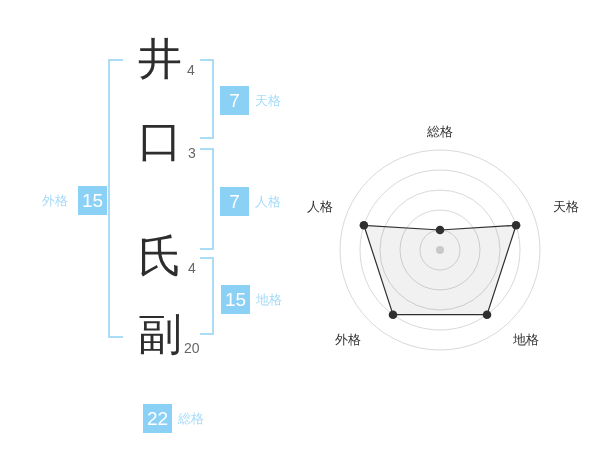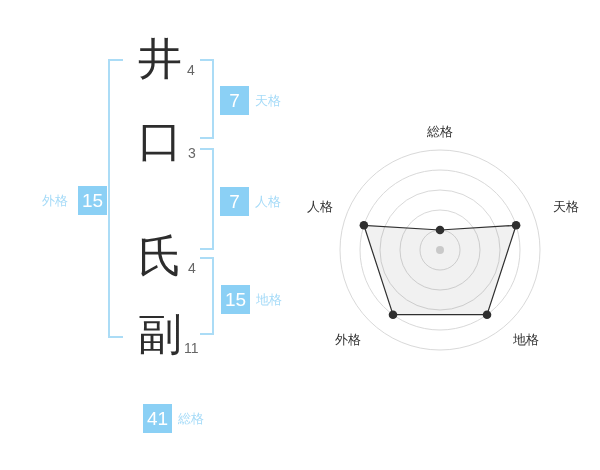--- a/index.html
+++ b/index.html
@@ -48,35 +48,35 @@
   <div class="bracket bright br2"></div>
   <div class="bracket bright br3"></div>
 
   <div class="kanji k0">井</div>
   <div class="strokes s0">4</div>
   <div class="kanji k1">口</div>
   <div class="strokes s1">3</div>
   <div class="kanji k2">氏</div>
   <div class="strokes s2">4</div>
   <div class="kanji k3">副</div>
-  <div class="strokes s3">11</div>
+  <div class="strokes s3">20</div>
 
   <div class="gbox box-ten">7</div>
   <div class="glabel lbl-ten">天格</div>
 
   <div class="gbox box-jin">7</div>
   <div class="glabel lbl-jin">人格</div>
 
   <div class="gbox box-chi">15</div>
   <div class="glabel lbl-chi">地格</div>
 
   <div class="glabel lbl-gai">外格</div>
   <div class="gbox box-gai">15</div>
 
-  <div class="gbox box-sou">41</div>
+  <div class="gbox box-sou">22</div>
   <div class="glabel lbl-sou">総格</div>
 
   <svg class="radar" width="310" height="250" viewBox="0 0 310 250">
     <g id="rings">
         <circle cx="150" cy="138" r="20" class="ring"></circle>
         <circle cx="150" cy="138" r="40" class="ring"></circle>
         <circle cx="150" cy="138" r="60" class="ring"></circle>
         <circle cx="150" cy="138" r="80" class="ring"></circle>
         <circle cx="150" cy="138" r="100" class="ring"></circle>
       </g>

